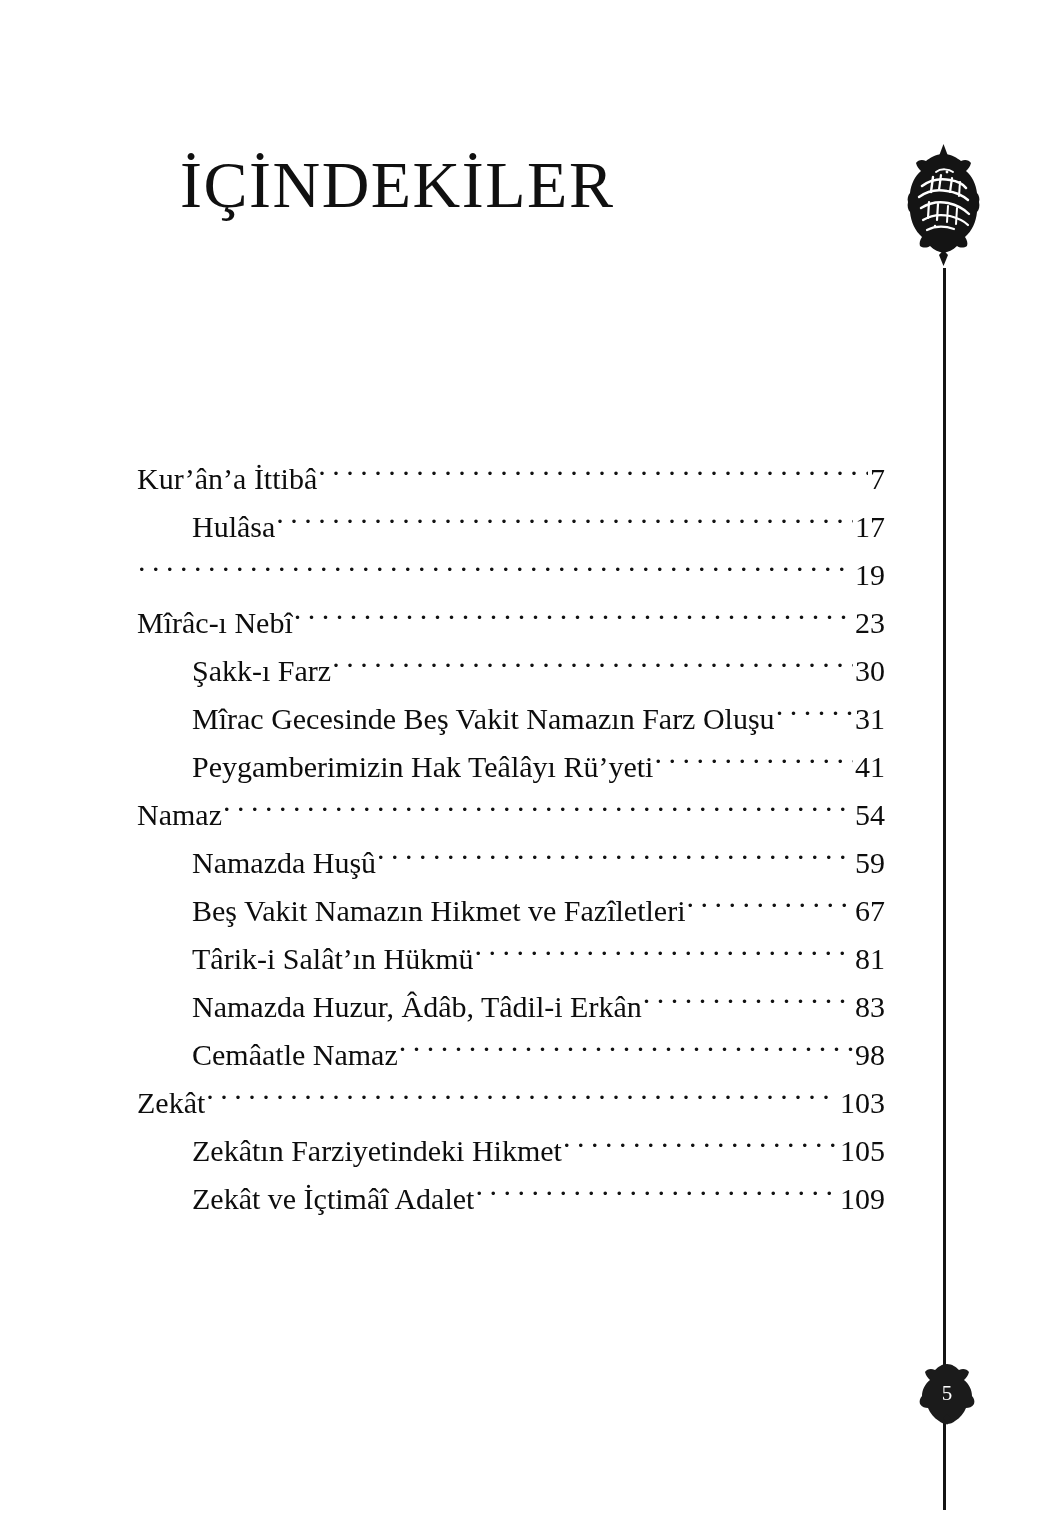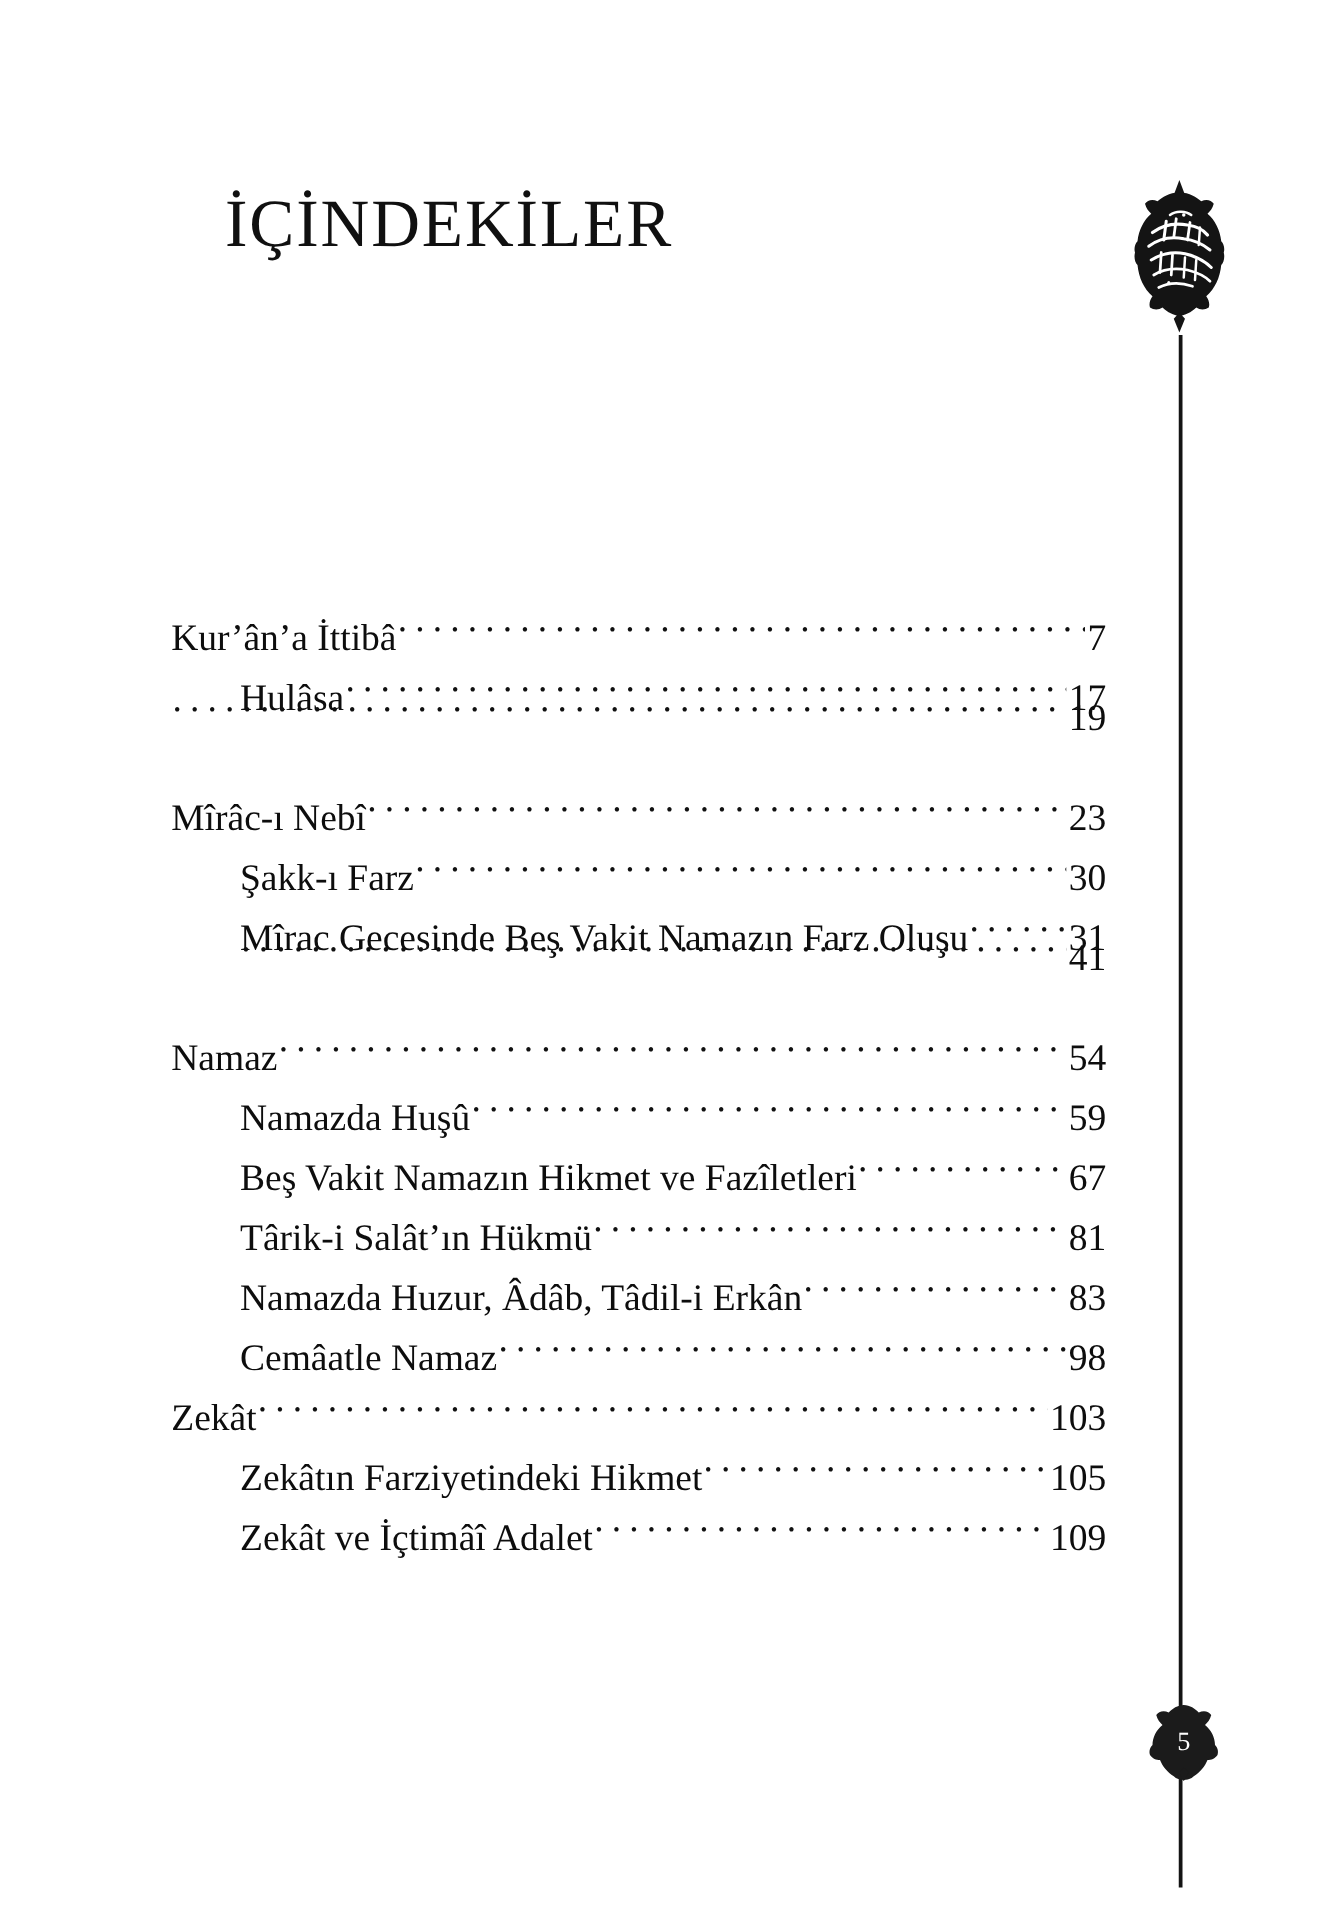--- a/index.html
+++ b/index.html
@@ -21,21 +21,21 @@
     inset: 0;
     background: #ffffff;
   }
 
   
   .toc-title {
     position: absolute;
     left: 180px;
     top: 152px;
     font-family: "Liberation Serif", "DejaVu Serif", serif;
-    font-size: 54px;
+    font-size: 66px;
     line-height: 1;
     letter-spacing: 1.5px;
     font-weight: 400;
     font-variant: small-caps;
     color: #101010;
     white-space: nowrap;
   }
 
   
   .ornament-wrap {
@@ -104,21 +104,20 @@
     line-height: 48px;
     white-space: nowrap;
   }
   .toc-entry.level-2 {
     padding-left: 55px;
     width: calc(100% - 55px);
   }
   .entry-title {
     flex: 0 1 auto;
     overflow: hidden;
-    margin-top: 32px;
   }
   .entry-leader {
     flex: 1 1 auto;
     min-width: 6px;
     overflow: hidden;
     position: relative;
     height: 1em;
     margin: 0 1px;
   }
   .entry-leader::after {
@@ -247,20 +246,21 @@
         <span class="entry-title">Şakk-ı Farz</span>
         <span class="entry-leader"></span>
         <span class="entry-page">30</span>
       </div>
       <div class="toc-entry level-2">
         <span class="entry-title">Mîrac Gecesinde Beş Vakit Namazın Farz Oluşu</span>
         <span class="entry-leader"></span>
         <span class="entry-page">31</span>
       </div>
       <div class="toc-entry level-2">
+        <span class="entry-title">Peygamberimizin Hak Teâlâyı Rü’yeti</span>
         <span class="entry-leader"></span>
         <span class="entry-page">41</span>
       </div>
       <div class="toc-entry">
         <span class="entry-title">Namaz</span>
         <span class="entry-leader"></span>
         <span class="entry-page">54</span>
       </div>
       <div class="toc-entry level-2">
         <span class="entry-title">Namazda Huşû</span>

